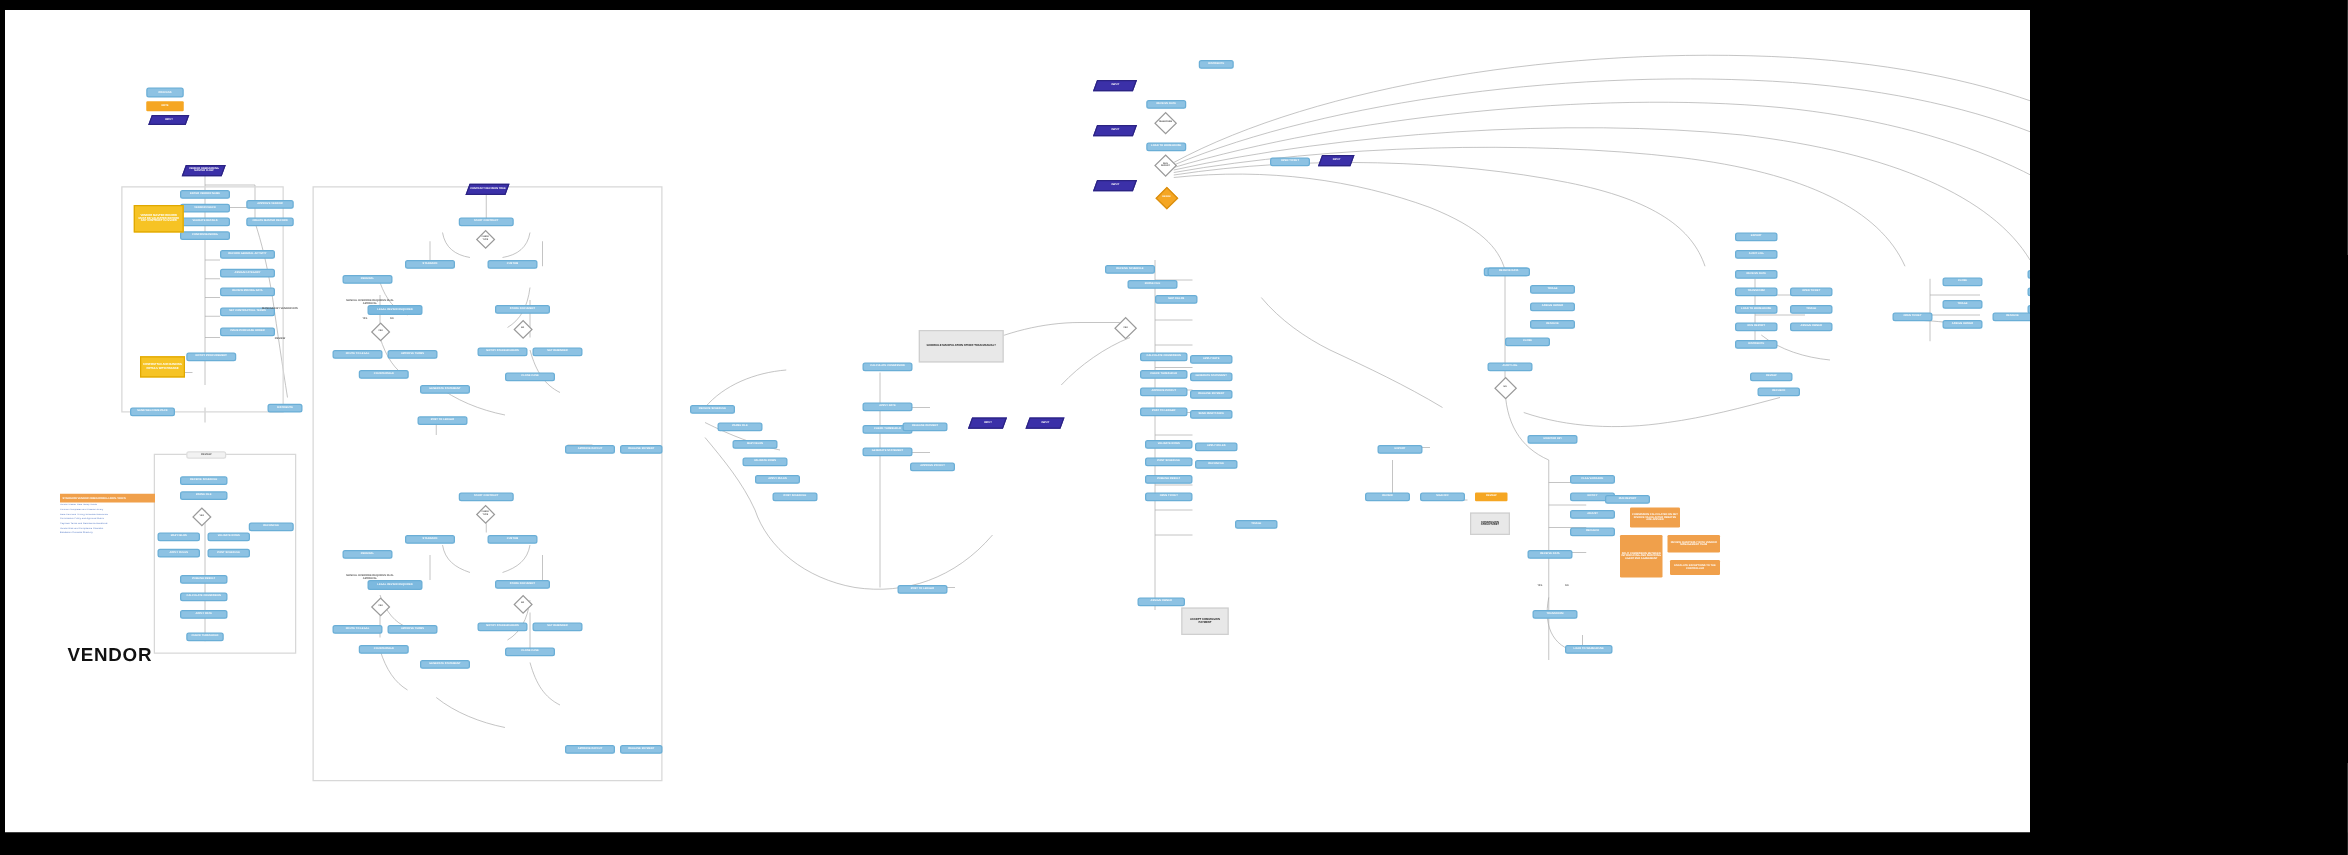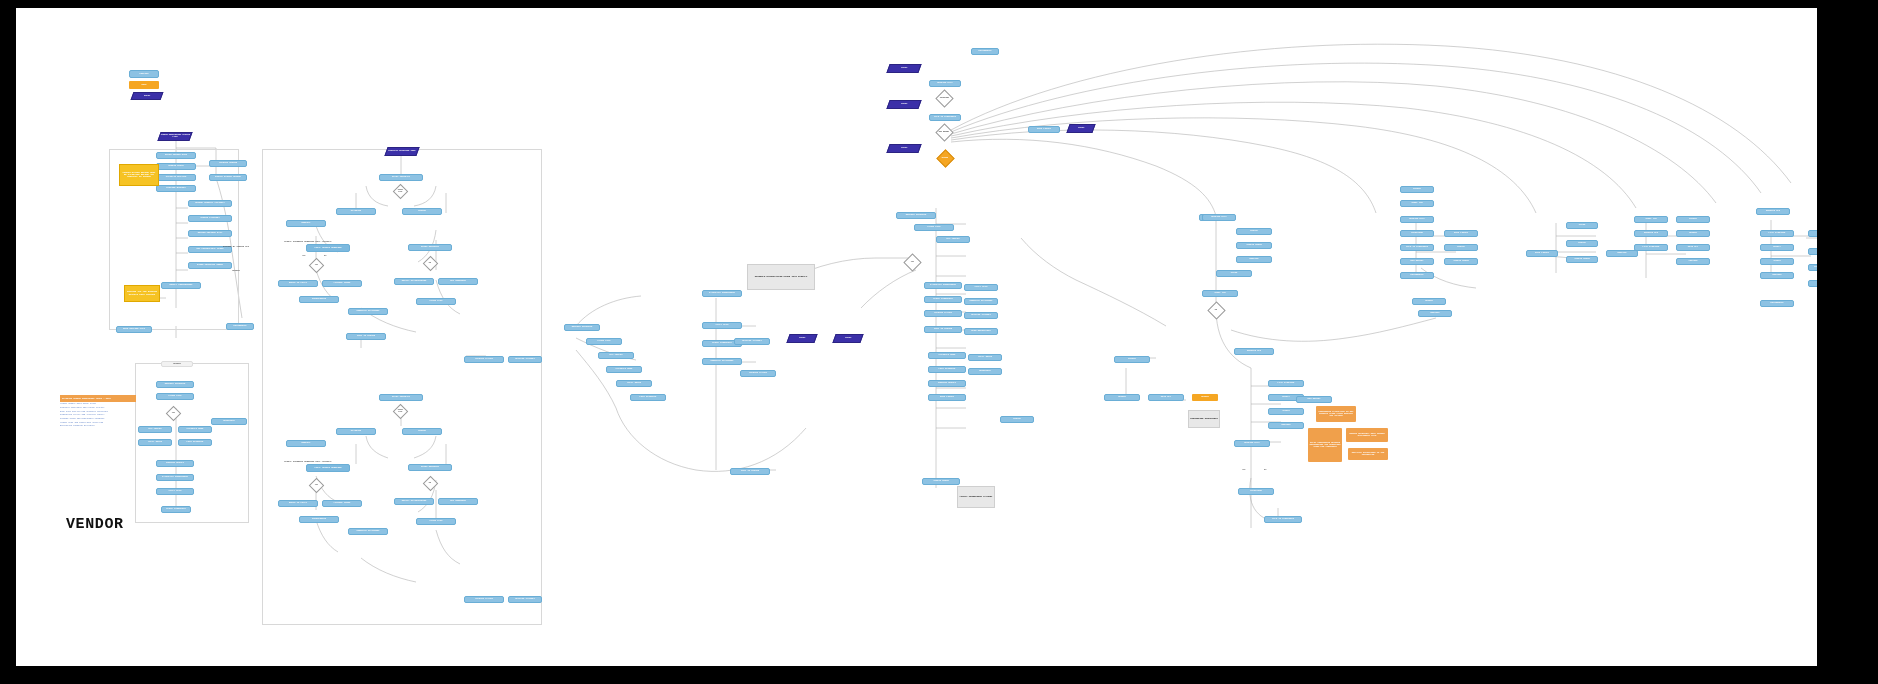--- a/index.html
+++ b/index.html
@@ -2,21 +2,21 @@
 <html><head>
 <meta charset="utf-8">
 <title>Vendor Process Flow Canvas</title>
 <style>
   html,body{margin:0;padding:0;background:#000;}
   body{width:1878px;height:684px;overflow:hidden;font-family:"Liberation Sans",sans-serif;}
   #stage{position:relative;width:1878px;height:684px;background:#000;}
   #letterbox-top,#letterbox-bottom{position:absolute;left:0;width:1878px;background:#000;}
   #letterbox-top{top:0;height:8px;}
   #letterbox-bottom{bottom:0;height:18px;}
-  #canvas{position:absolute;left:16px;top:8px;width:1801px;height:658px;background:#ffffff;overflow:hidden;font-family:Liberation Mono, monospace;}
+  #canvas{position:absolute;left:4px;top:8px;width:1620px;height:658px;background:#ffffff;overflow:hidden;}
   #edges{position:absolute;left:0;top:0;width:1878px;height:658px;pointer-events:none;}
 
   .node{position:absolute;box-sizing:border-box;display:flex;align-items:center;justify-content:center;
         text-align:center;overflow:hidden;line-height:1.05;}
   .proc{background:#8dc2e3;border:0.6px solid #6aaed6;border-radius:2px;color:#ffffff;
         font-size:2.1px;font-weight:600;letter-spacing:.02em;padding:0 1px;}
   .proc.dk{background:#7cb9df;}
   .para{background:#3b30a8;color:#fff;font-size:2.1px;font-weight:700;
         transform:skewX(-20deg);border:0.5px solid #2b2382;}
   .para span{display:block;transform:skewX(20deg);}

